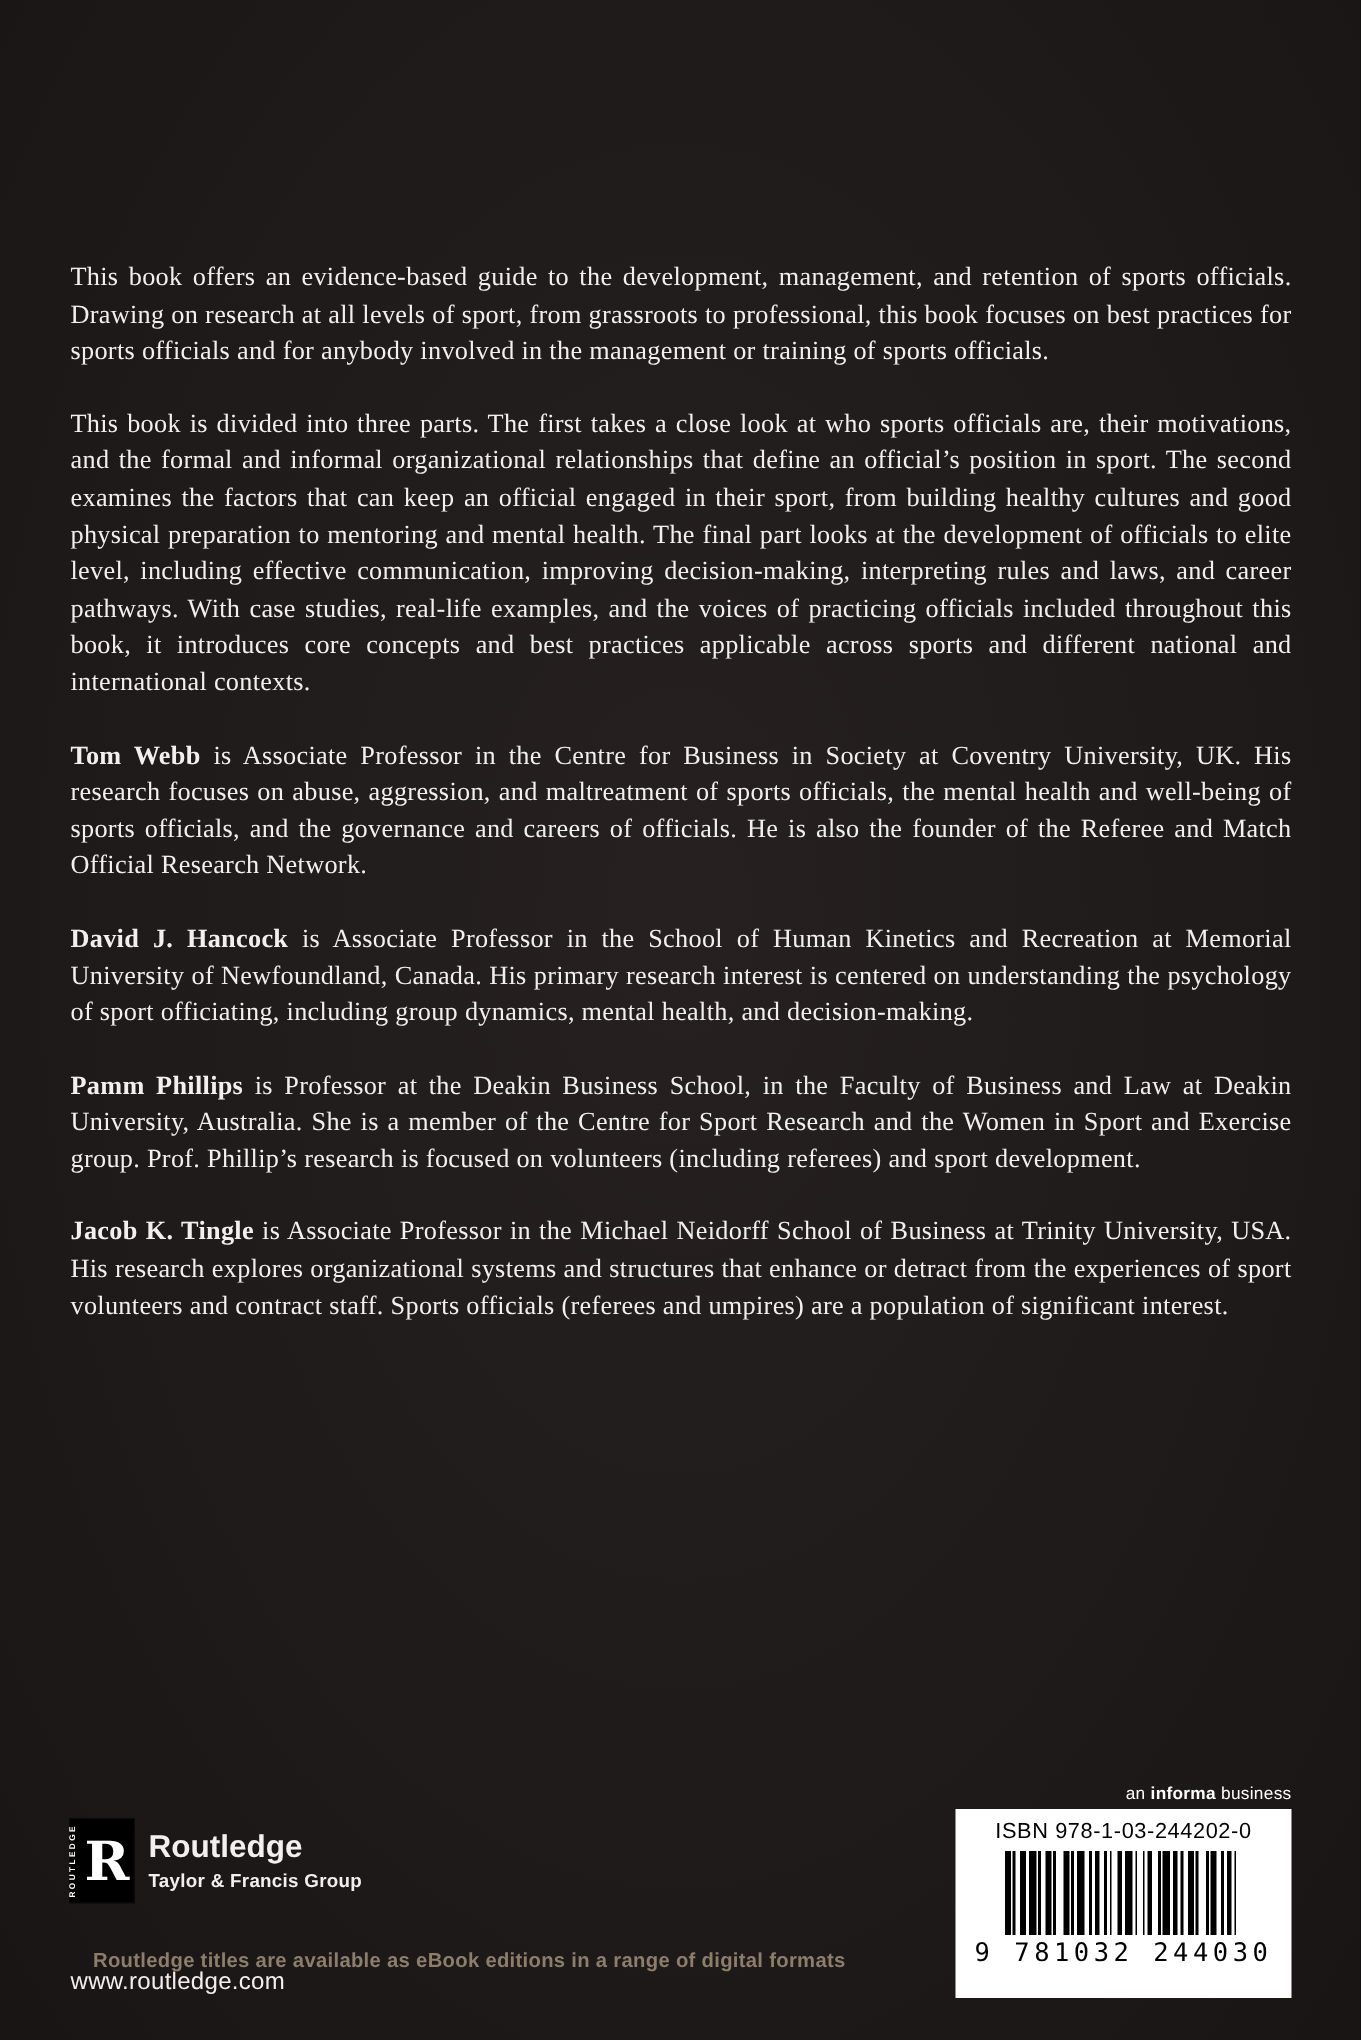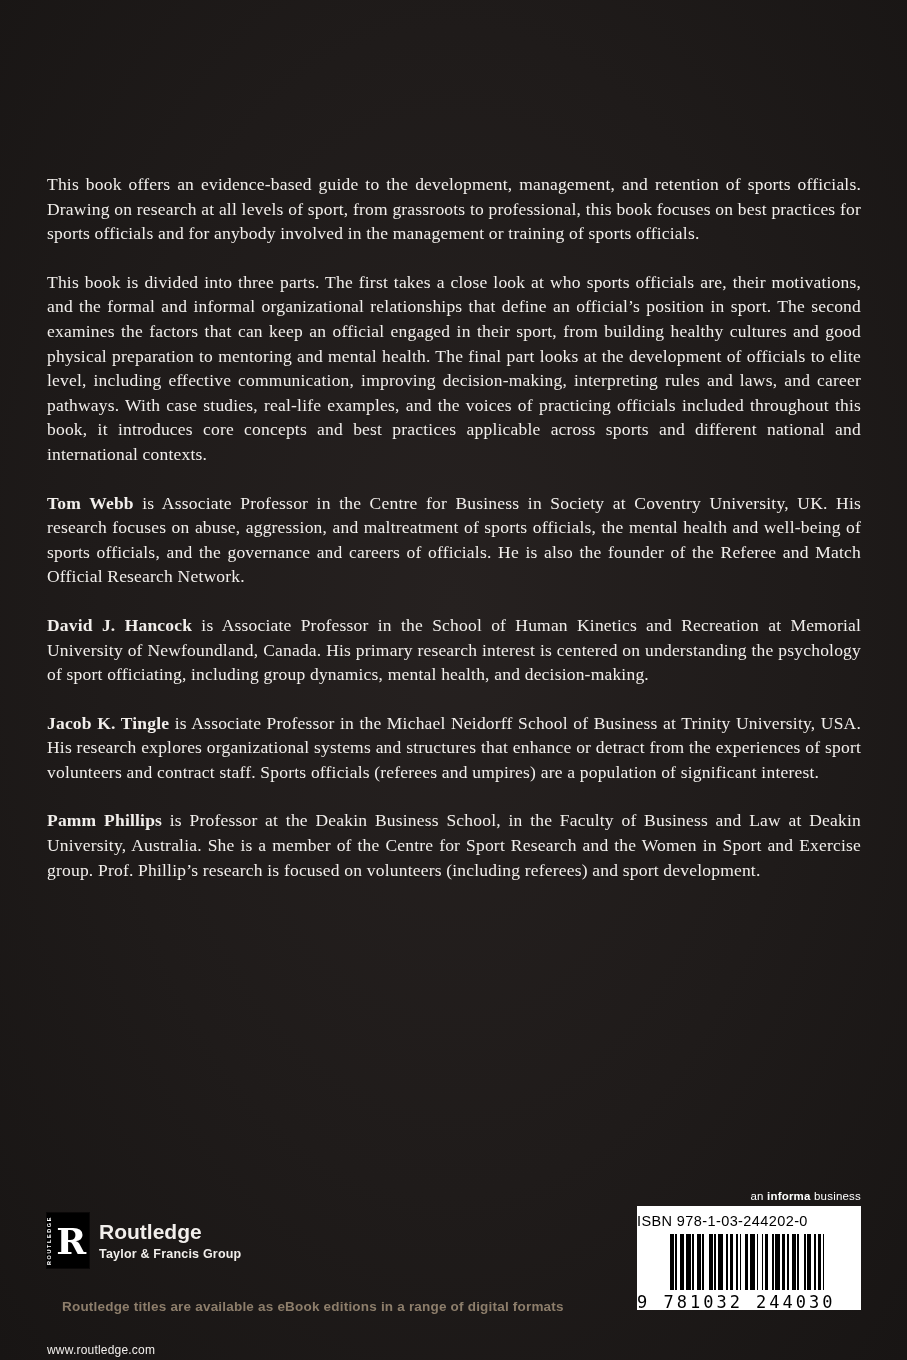--- a/index.html
+++ b/index.html
@@ -26,22 +26,22 @@
 
   
   .informa{
     position:absolute;right:46px;top:1190px;
     font-size:11.5px;color:#ffffff;letter-spacing:0.2px;
   }
   .informa .b{font-weight:bold;text-align:center;}
 
   
   .isbn-box{
-    position:absolute;left:637px;top:1206px;width:224px;height:104px;
-    background:#ffffff;color:#000;
+    position:absolute;left:637px;top:1206px;width:224px;height:126px;
+    background:#ffffff;color:#000;text-align:center;
   }
   .isbn-label{font-size:14.5px;padding-top:7px;letter-spacing:0.4px;}
   .barcode{
     height:56px;margin:5px 12px 0 12px;
     display:flex;align-items:stretch;justify-content:center;
   }
   .barcode span{display:block;height:100%;background:#000;}
   .barcode span.gap{background:transparent;}
   .isbn-digits{
     font-family:"DejaVu Sans Mono", monospace;
@@ -61,39 +61,39 @@
   }
   .logo-R{
     flex:1;color:#fff;
     font-family:"DejaVu Serif", serif;font-weight:bold;font-size:36px;
     display:flex;align-items:center;justify-content:center;
     padding-right:2px;
   }
   .pub-names{margin-left:10px;padding-top:7px;}
   .pub-name{font-size:21px;font-weight:bold;line-height:1.1;}
   .pub-group{font-size:12.5px;font-weight:bold;margin-top:4px;letter-spacing:0.2px;text-align:right;}
-  .website{position:absolute;left:47px;top:1343px;font-size:12px;letter-spacing:0.2px;}
+  .website{position:absolute;left:47px;top:1313px;font-size:16px;letter-spacing:0.2px;}
   .ebook{
     position:absolute;left:62px;top:1299px;
     font-size:13.5px;font-weight:bold;color:#8d7e6b;letter-spacing:0.2px;
   }
 </style>
 </head>
 <body>
 
 <div class="cover">
 
   <div class="content">
     <p>This book offers an evidence-based guide to the development, management, and retention of sports officials. Drawing on research at all levels of sport, from grassroots to professional, this book focuses on best practices for sports officials and for anybody involved in the management or training of sports officials.</p>
     <p>This book is divided into three parts. The first takes a close look at who sports officials are, their motivations, and the formal and informal organizational relationships that define an official’s position in sport. The second examines the factors that can keep an official engaged in their sport, from building healthy cultures and good physical preparation to mentoring and mental health. The final part looks at the development of officials to elite level, including effective communication, improving decision-making, interpreting rules and laws, and career pathways. With case studies, real-life examples, and the voices of practicing officials included throughout this book, it introduces core concepts and best practices applicable across sports and different national and international contexts.</p>
 
     <p class="bio"><strong>Tom Webb</strong><span> is Associate Professor in the Centre for Business in Society at Coventry University, UK. His research focuses on abuse, aggression, and maltreatment of sports officials, the mental health and well-being of sports officials, and the governance and careers of officials. He is also the founder of the Referee and Match Official Research Network.</span></p>
     <p class="bio"><strong>David J. Hancock</strong><span> is Associate Professor in the School of Human Kinetics and Recreation at Memorial University of Newfoundland, Canada. His primary research interest is centered on understanding the psychology of sport officiating, including group dynamics, mental health, and decision-making.</span></p>
+    <p class="bio"><strong>Pamm Phillips</strong><span> is Professor at the Deakin Business School, in the Faculty of Business and Law at Deakin University, Australia. She is a member of the Centre for Sport Research and the Women in Sport and Exercise group. Prof. Phillip’s research is focused on volunteers (including referees) and sport development.</span></p>
     <p class="bio"><strong>Jacob K. Tingle</strong><span> is Associate Professor in the Michael Neidorff School of Business at Trinity University, USA. His research explores organizational systems and structures that enhance or detract from the experiences of sport volunteers and contract staff. Sports officials (referees and umpires) are a population of significant interest.</span></p>
-    <p class="bio"><strong>Pamm Phillips</strong><span> is Professor at the Deakin Business School, in the Faculty of Business and Law at Deakin University, Australia. She is a member of the Centre for Sport Research and the Women in Sport and Exercise group. Prof. Phillip’s research is focused on volunteers (including referees) and sport development.</span></p>
   </div>
 
   <div class="informa"><span>an </span><span class="b">informa</span><span> business</span></div>
 
   <div class="isbn-box">
     <div class="isbn-label">ISBN 978-1-03-244202-0</div>
     <div class="barcode">
         <span style="width: 3.4px;"></span>
         <span class="gap" style="width: 1.7px;"></span>
         <span style="width: 1.7px;"></span>

